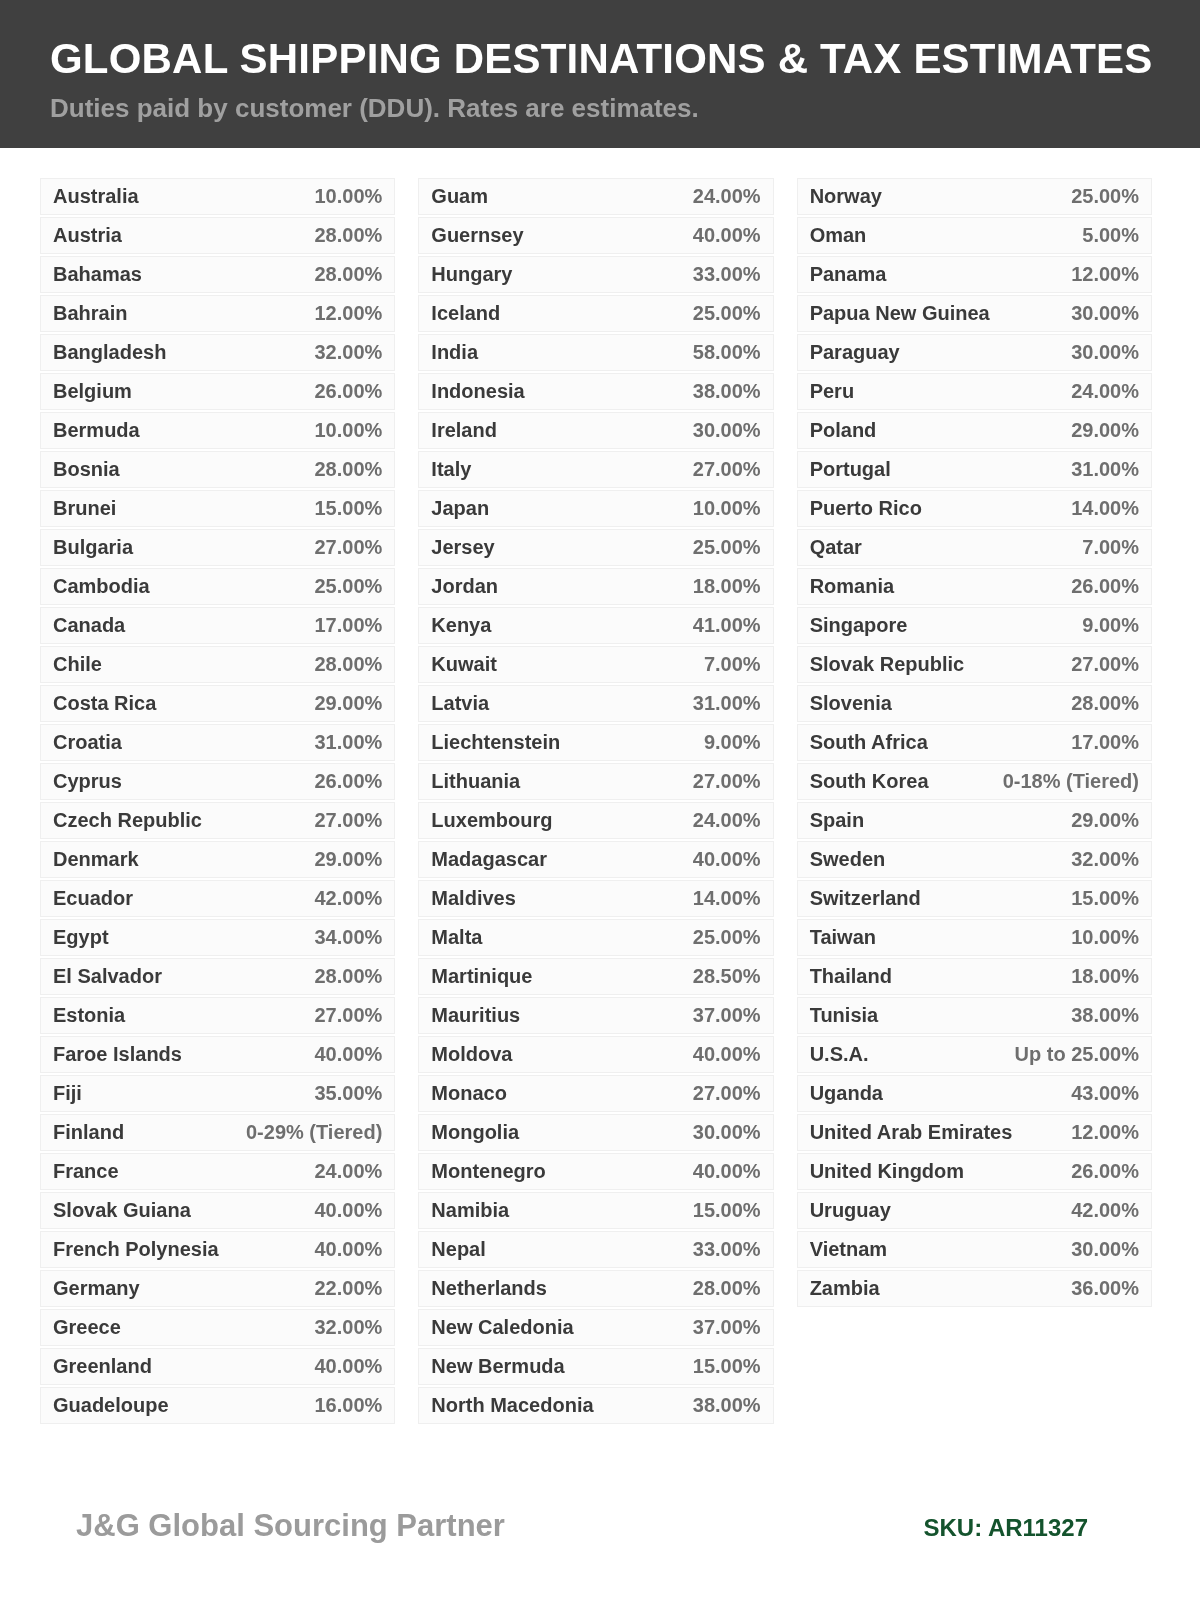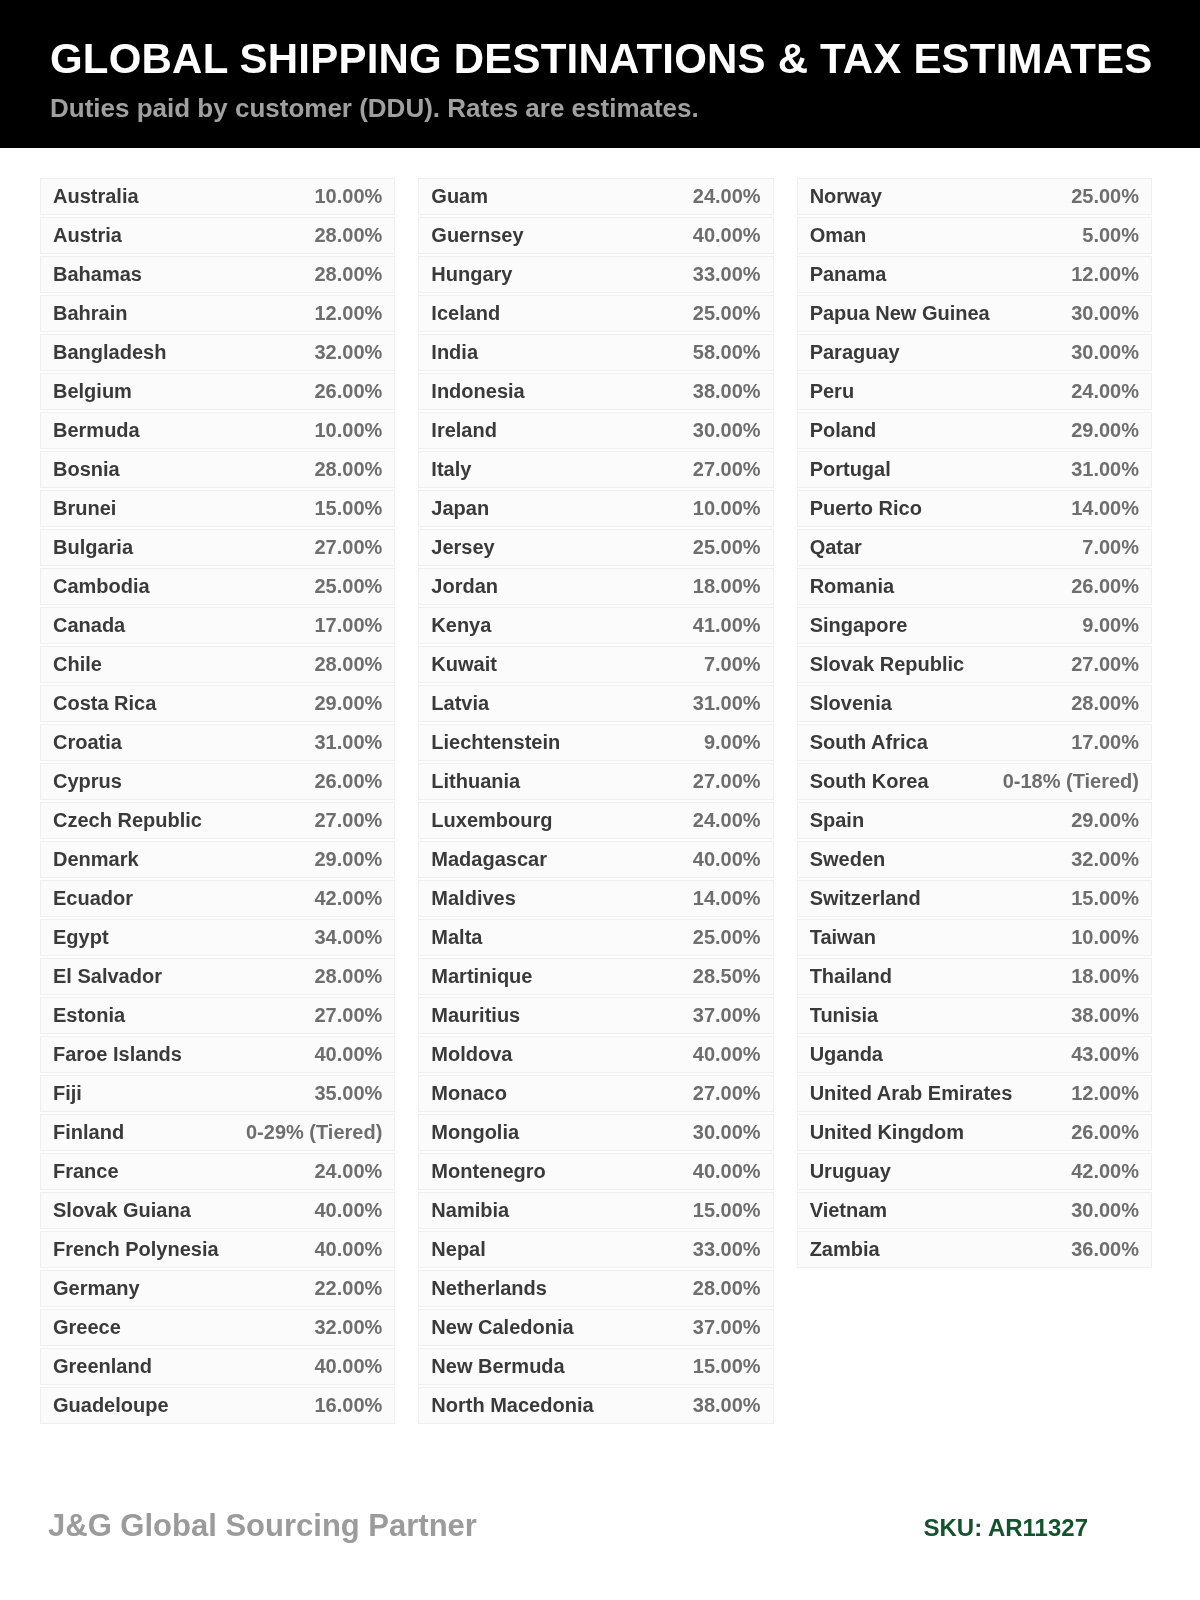--- a/index.html
+++ b/index.html
@@ -4,21 +4,21 @@
 <style>
   * { margin: 0; padding: 0; box-sizing: border-box; }
   html, body {
     width: 1200px; height: 1600px;
     background: #ffffff;
     font-family: "Liberation Sans", sans-serif;
     overflow: hidden;
   }
   
   .header {
-    background: #000000;
+    background: #404040;
     height: 148px;
     padding: 38px 30px 0 50px;
   }
   .header .title {
     color: #ffffff;
     font-size: 42px;
     font-weight: 700;
     line-height: 1.0;
     letter-spacing: 0.2px;
     white-space: nowrap;
@@ -60,21 +60,21 @@
     font-size: 20px;
     font-weight: 700;
     white-space: nowrap;
   }
   
   .footer {
     display: flex;
     justify-content: space-between;
     align-items: baseline;
     margin-top: 82px;
-    padding: 0 112px 0 48px;
+    padding: 0 112px 0 76px;
   }
   .brand {
     color: #9b9b9b;
     font-size: 31px;
     font-weight: 700;
     white-space: nowrap;
   }
   .sku {
     color: #14532d;
     font-size: 24px;
@@ -434,20 +434,24 @@
       </div>
       <div class="row">
         <span class="country">Thailand</span>
         <span class="rate">18.00%</span>
       </div>
       <div class="row">
         <span class="country">Tunisia</span>
         <span class="rate">38.00%</span>
       </div>
       <div class="row">
+        <span class="country">U.S.A.</span>
+        <span class="rate">Up to 25.00%</span>
+      </div>
+      <div class="row">
         <span class="country">Uganda</span>
         <span class="rate">43.00%</span>
       </div>
       <div class="row">
         <span class="country">United Arab Emirates</span>
         <span class="rate">12.00%</span>
       </div>
       <div class="row">
         <span class="country">United Kingdom</span>
         <span class="rate">26.00%</span>

